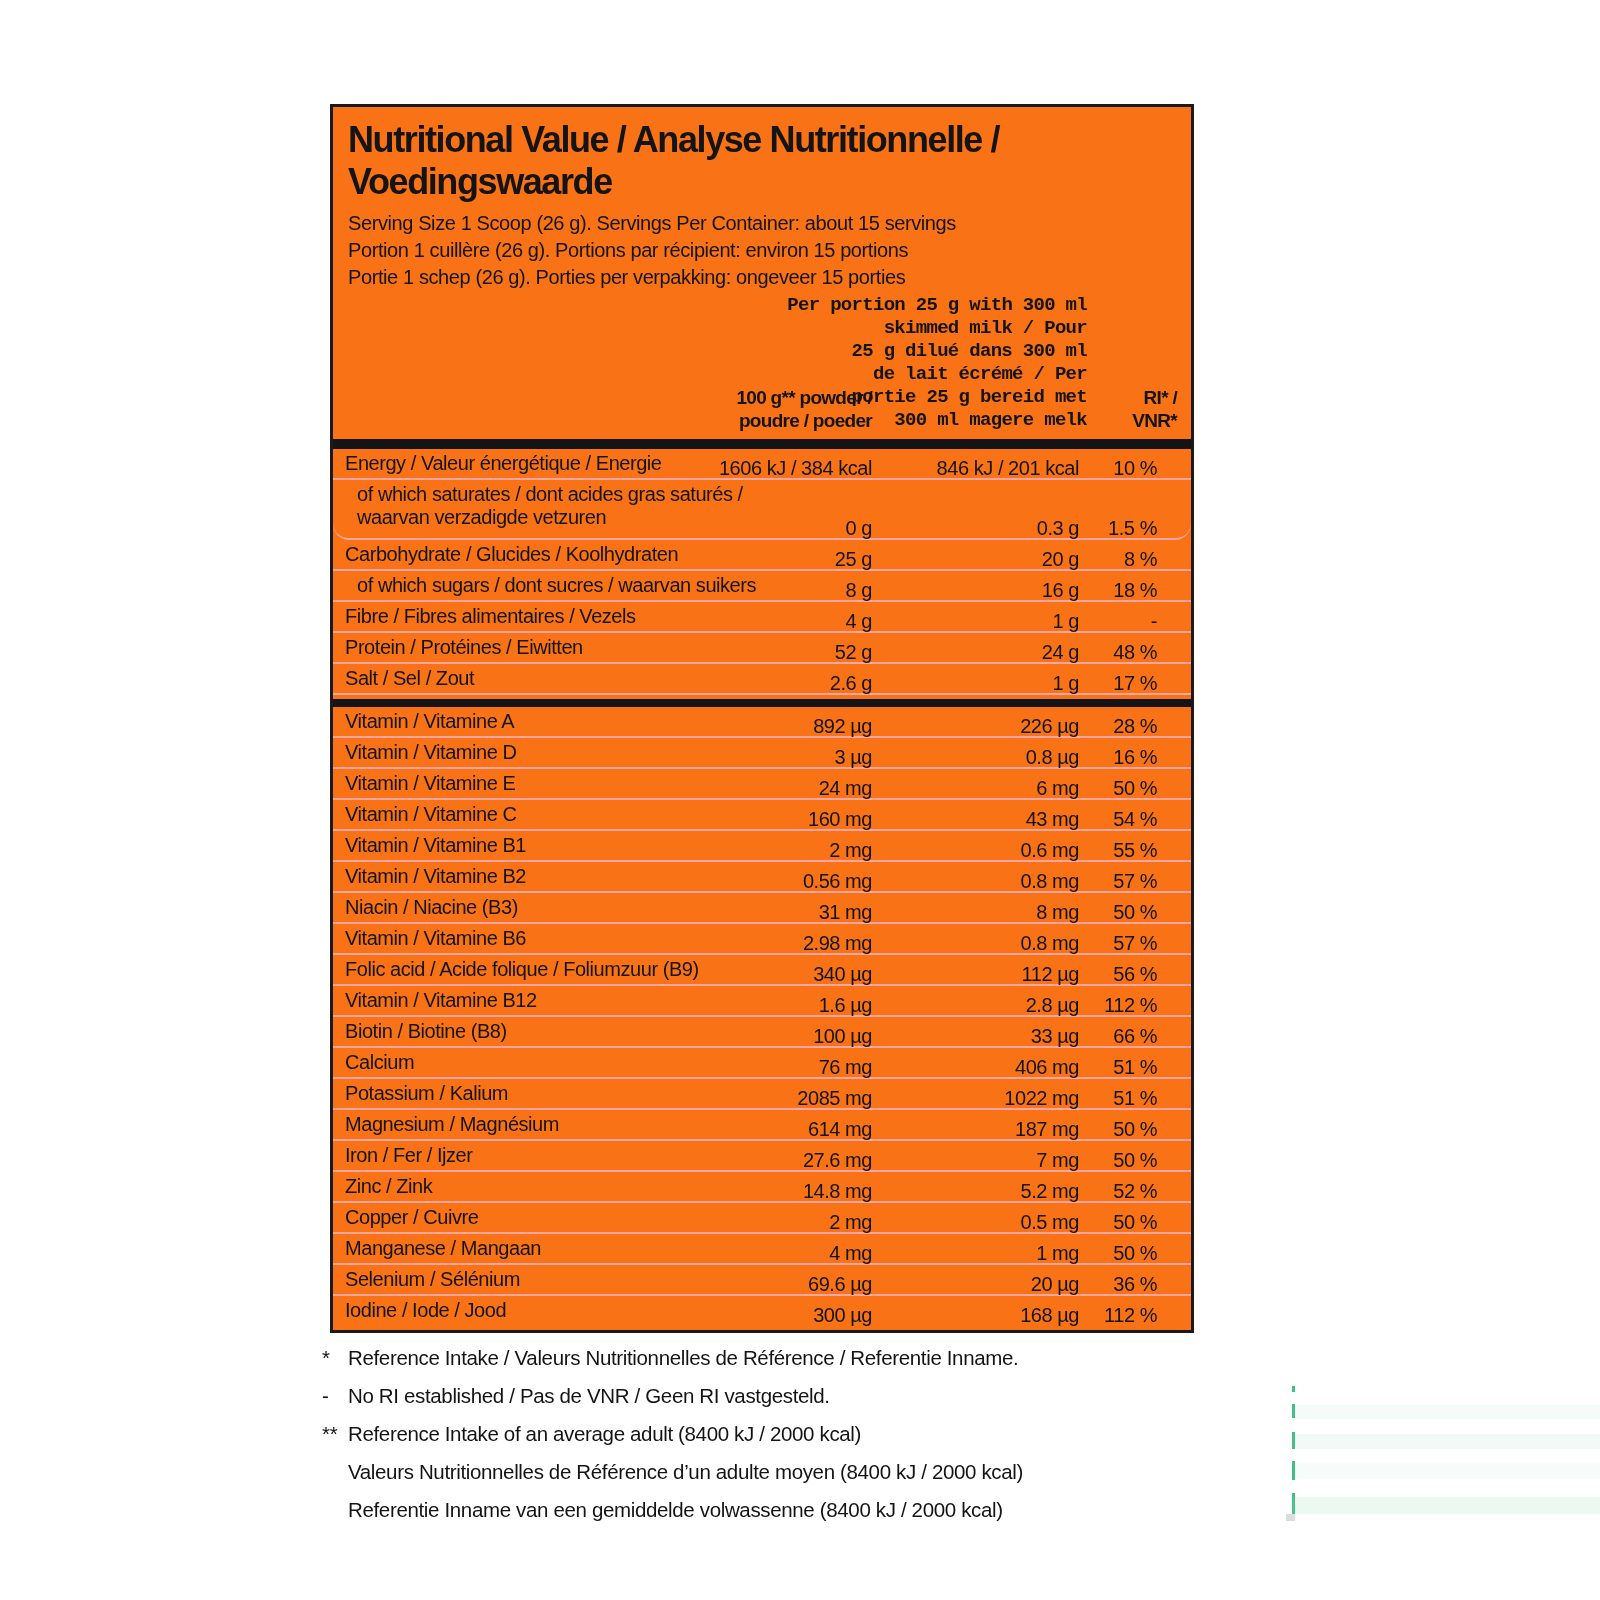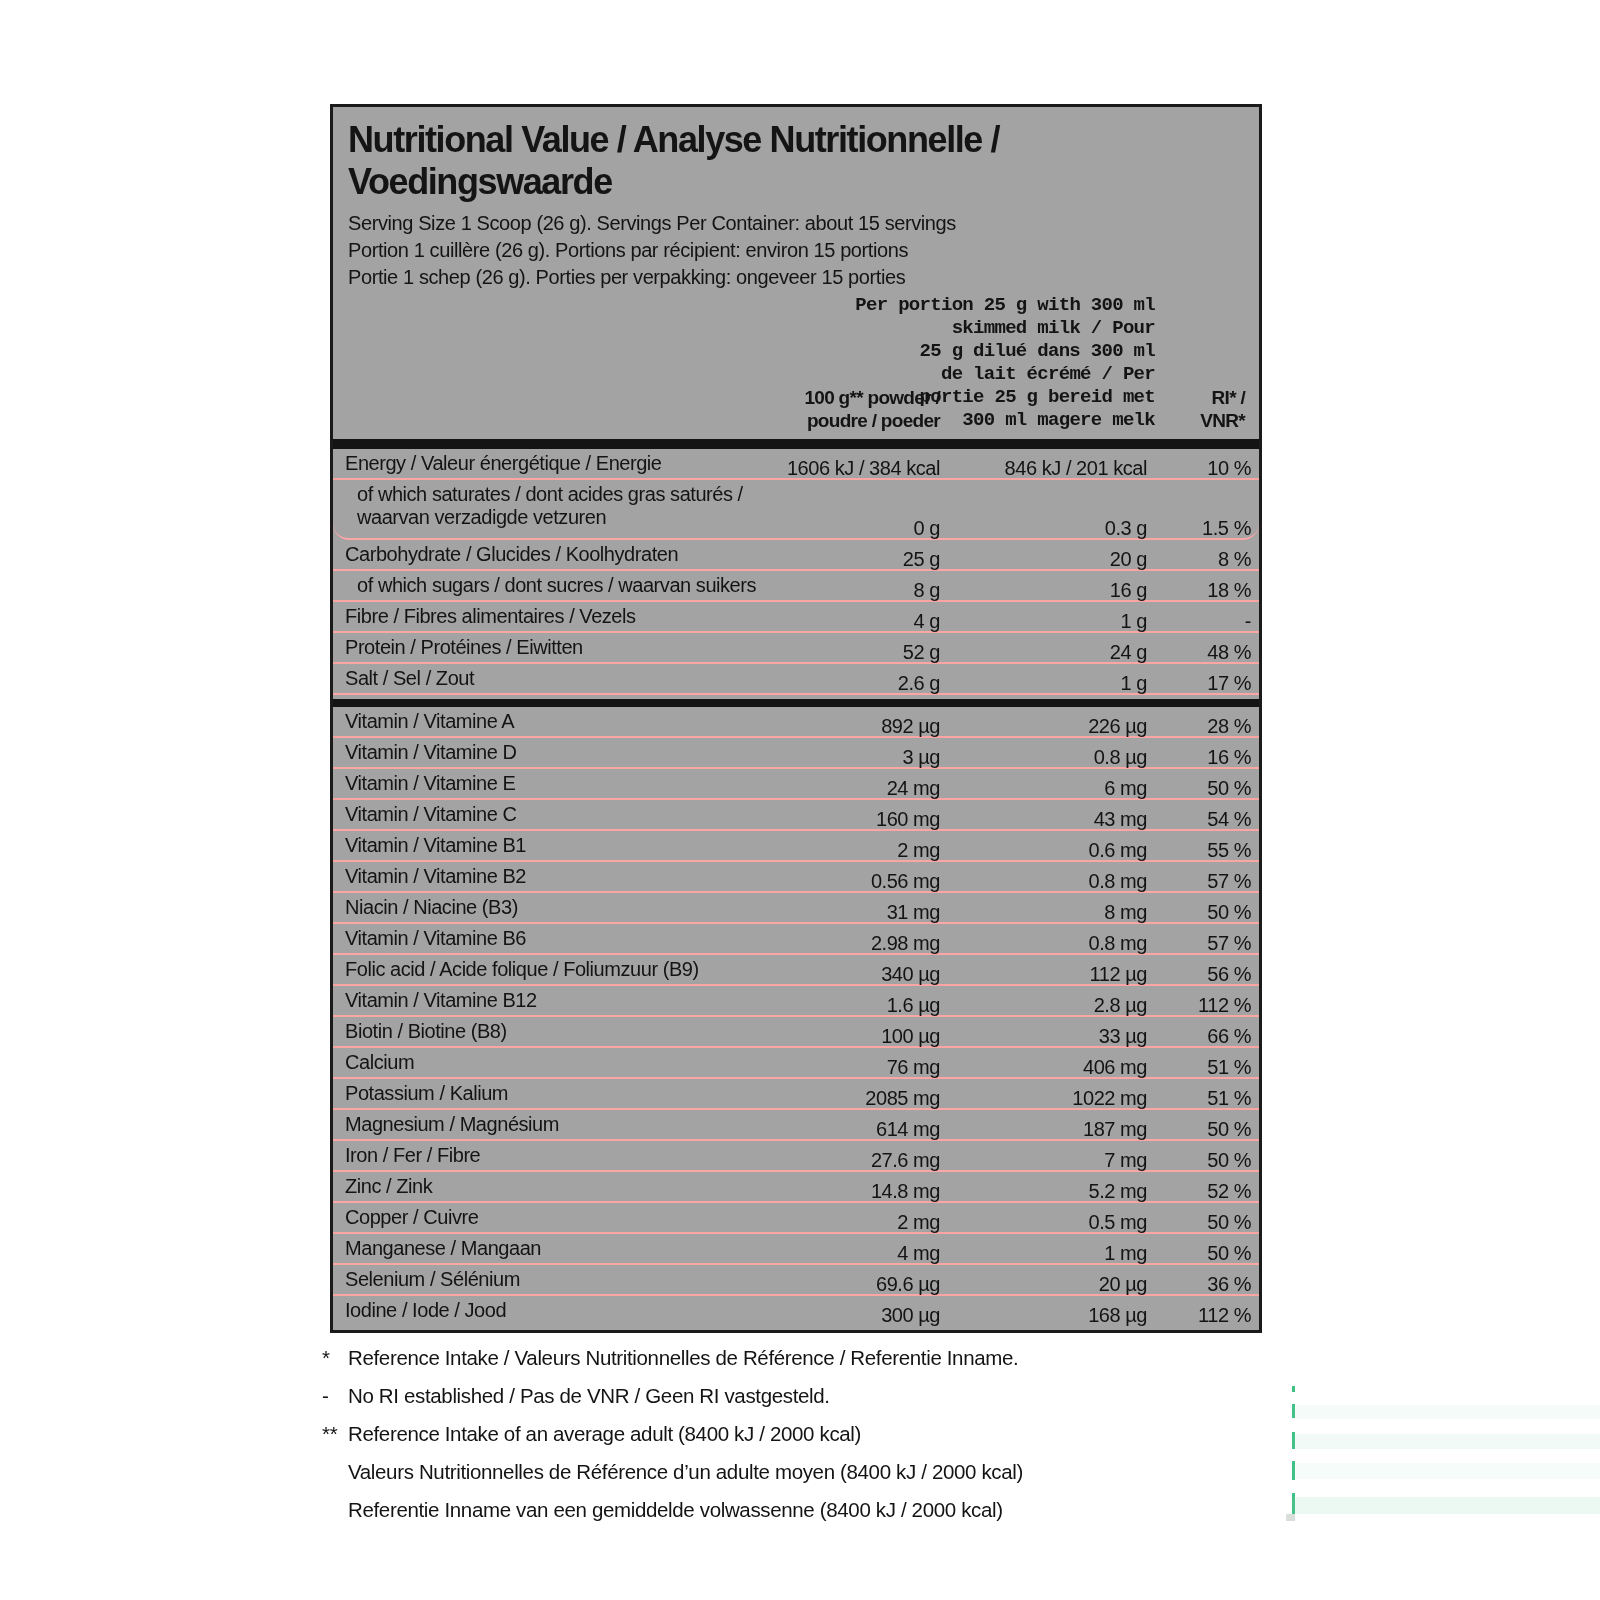--- a/index.html
+++ b/index.html
@@ -2,22 +2,22 @@
 <html><head>
 <meta charset="utf-8">
 <style>
   html,body{margin:0;padding:0;}
   body{
     width:1600px;height:1600px;position:relative;background:#ffffff;
     font-family:"Liberation Sans", sans-serif;color:#141414;overflow:hidden;
   }
   
   .label-box{
-    position:absolute;left:330px;top:104px;width:932px;height:1229px;
-    border:3px solid #1a1a1a;background:#a3a3a3;box-sizing:border-box;
+    position:absolute;left:330px;top:104px;width:864px;height:1229px;
+    border:3px solid #1a1a1a;background:#f97316;box-sizing:border-box;
   }
   .title{
     margin:12px 18px 0 15px;font-size:36px;font-weight:bold;line-height:42px;
     letter-spacing:-1.4px;
   }
   .serving{
     margin:7px 14px 0 15px;font-size:20px;line-height:27px;letter-spacing:-0.4px;
   }
   
   .col-headers{position:relative;height:148px;}
@@ -34,21 +34,21 @@
   .rows{width:100%;}
   .row{position:relative;height:29px;border-bottom:2px solid #fca5a5;font-size:20px;letter-spacing:-0.45px;}
   .row.tall{height:58px;border-radius:16px;}
   .row .lab{position:absolute;left:12px;top:3px;white-space:nowrap;}
   .row .lab .l2{display:block;}
   .row.indent .lab{left:24px;}
   .row .v{position:absolute;top:8px;white-space:nowrap;}
   .row.tall .v{top:37px;}
   .v1{right:319px;}
   .v2{right:112px;}
-  .v3{right:8px;}
+  .v3{right:34px;}
   .rows.micro .row:last-child{border-bottom:none;}
   
   .footnotes{position:absolute;left:322px;top:1344px;font-size:20.5px;letter-spacing:-0.35px;}
   .fline{display:flex;line-height:28px;margin-bottom:10px;white-space:nowrap;}
   .fmark{width:26px;flex:none;}
   
   .art-dash{position:absolute;width:3px;background:#1db56f;opacity:0.85;}
   .art-band{position:absolute;left:1292px;width:308px;}
   .art-sq{position:absolute;left:1286px;top:1514px;width:9px;height:7px;background:#d9dedb;}
 </style>
@@ -210,21 +210,21 @@
         <span class="v v2">1022 mg</span>
         <span class="v v3">51 %</span>
       </div>
       <div class="row">
         <span class="lab">Magnesium / Magnésium</span>
         <span class="v v1">614 mg</span>
         <span class="v v2">187 mg</span>
         <span class="v v3">50 %</span>
       </div>
       <div class="row">
-        <span class="lab">Iron / Fer / Fibre</span>
+        <span class="lab">Iron / Fer / Ijzer</span>
         <span class="v v1">27.6 mg</span>
         <span class="v v2">7 mg</span>
         <span class="v v3">50 %</span>
       </div>
       <div class="row">
         <span class="lab">Zinc / Zink</span>
         <span class="v v1">14.8 mg</span>
         <span class="v v2">5.2 mg</span>
         <span class="v v3">52 %</span>
       </div>

